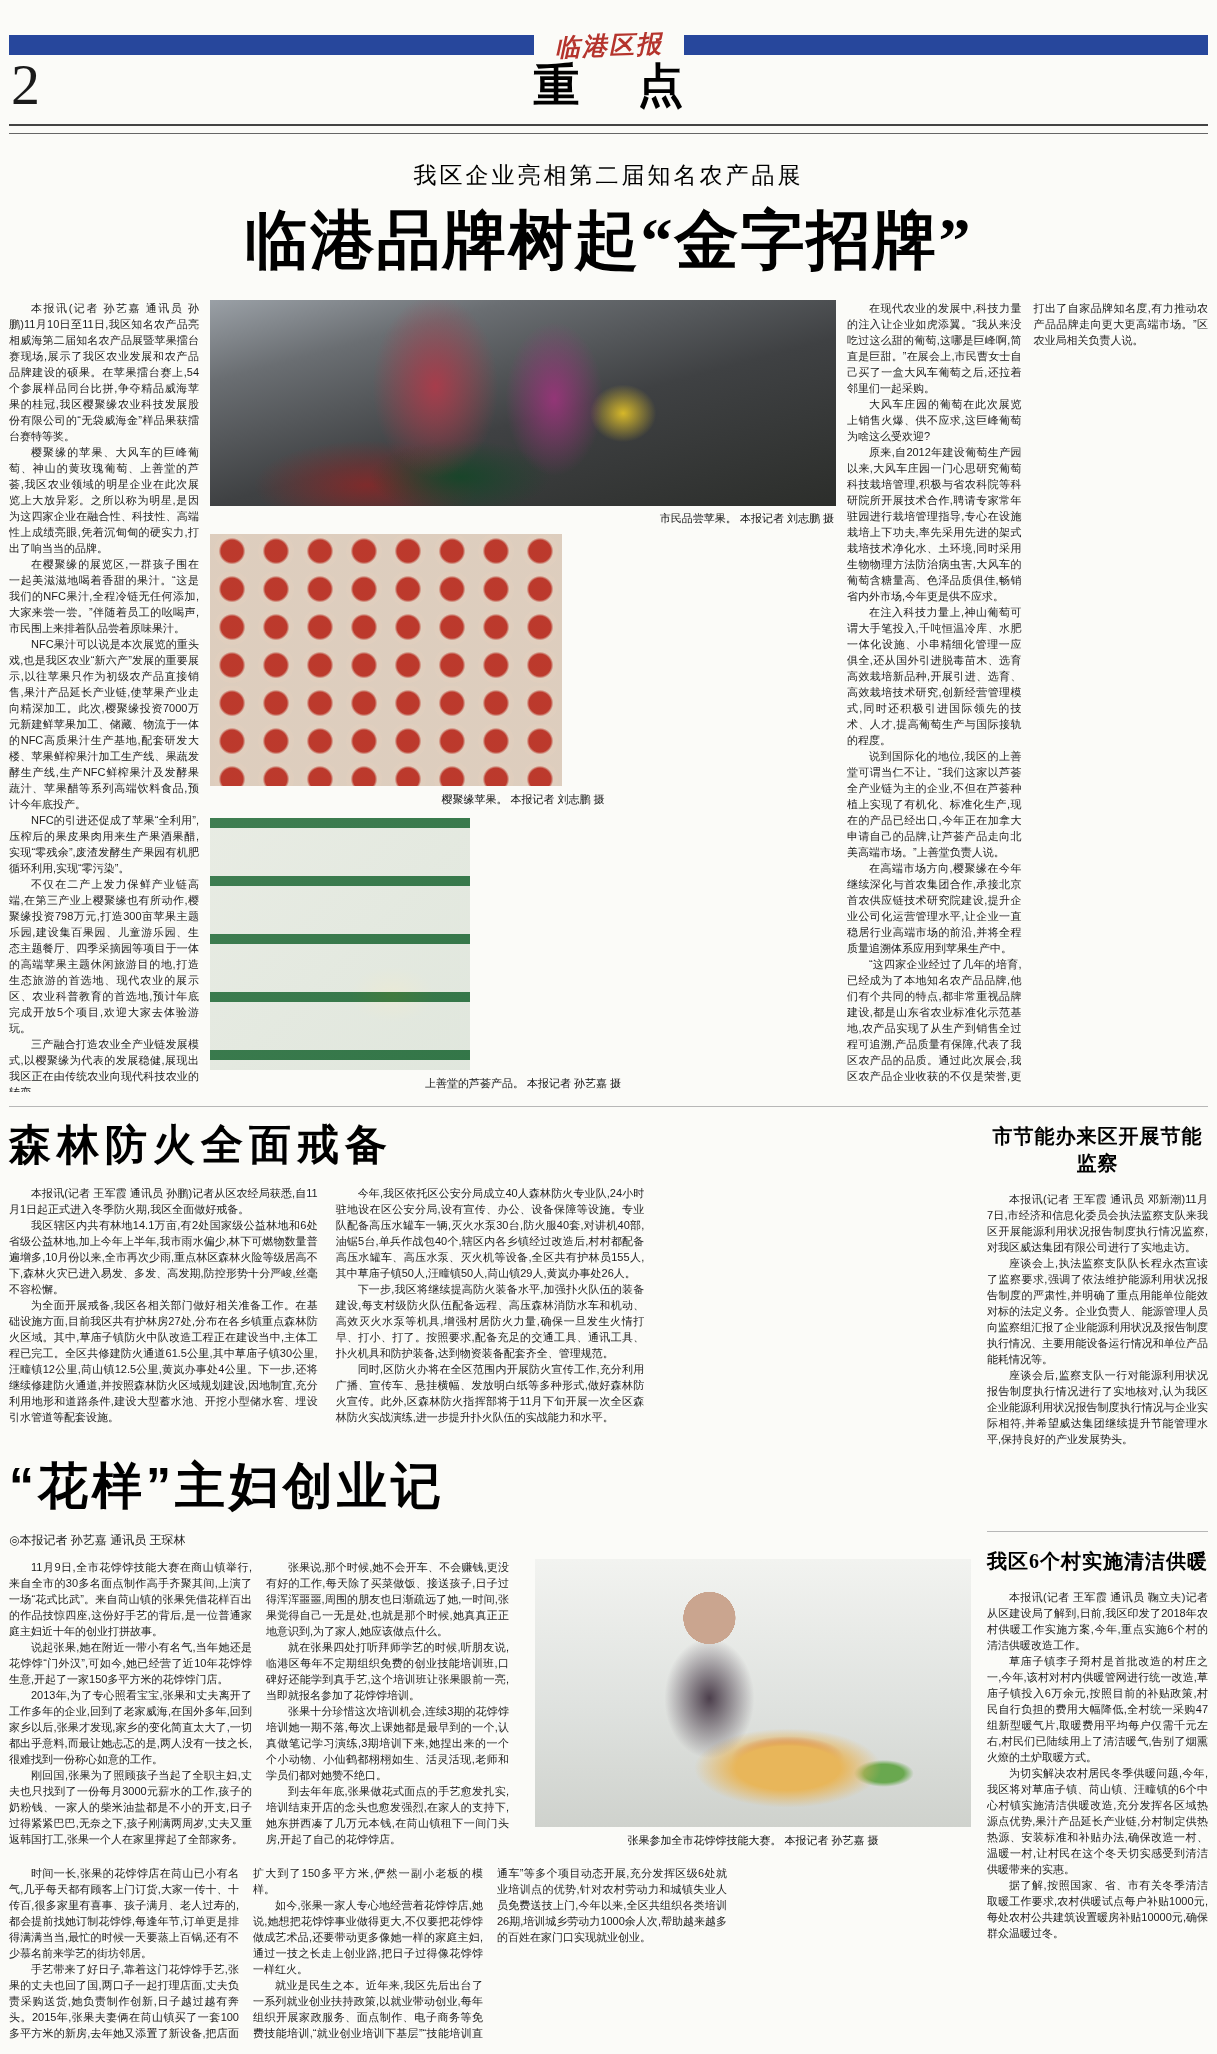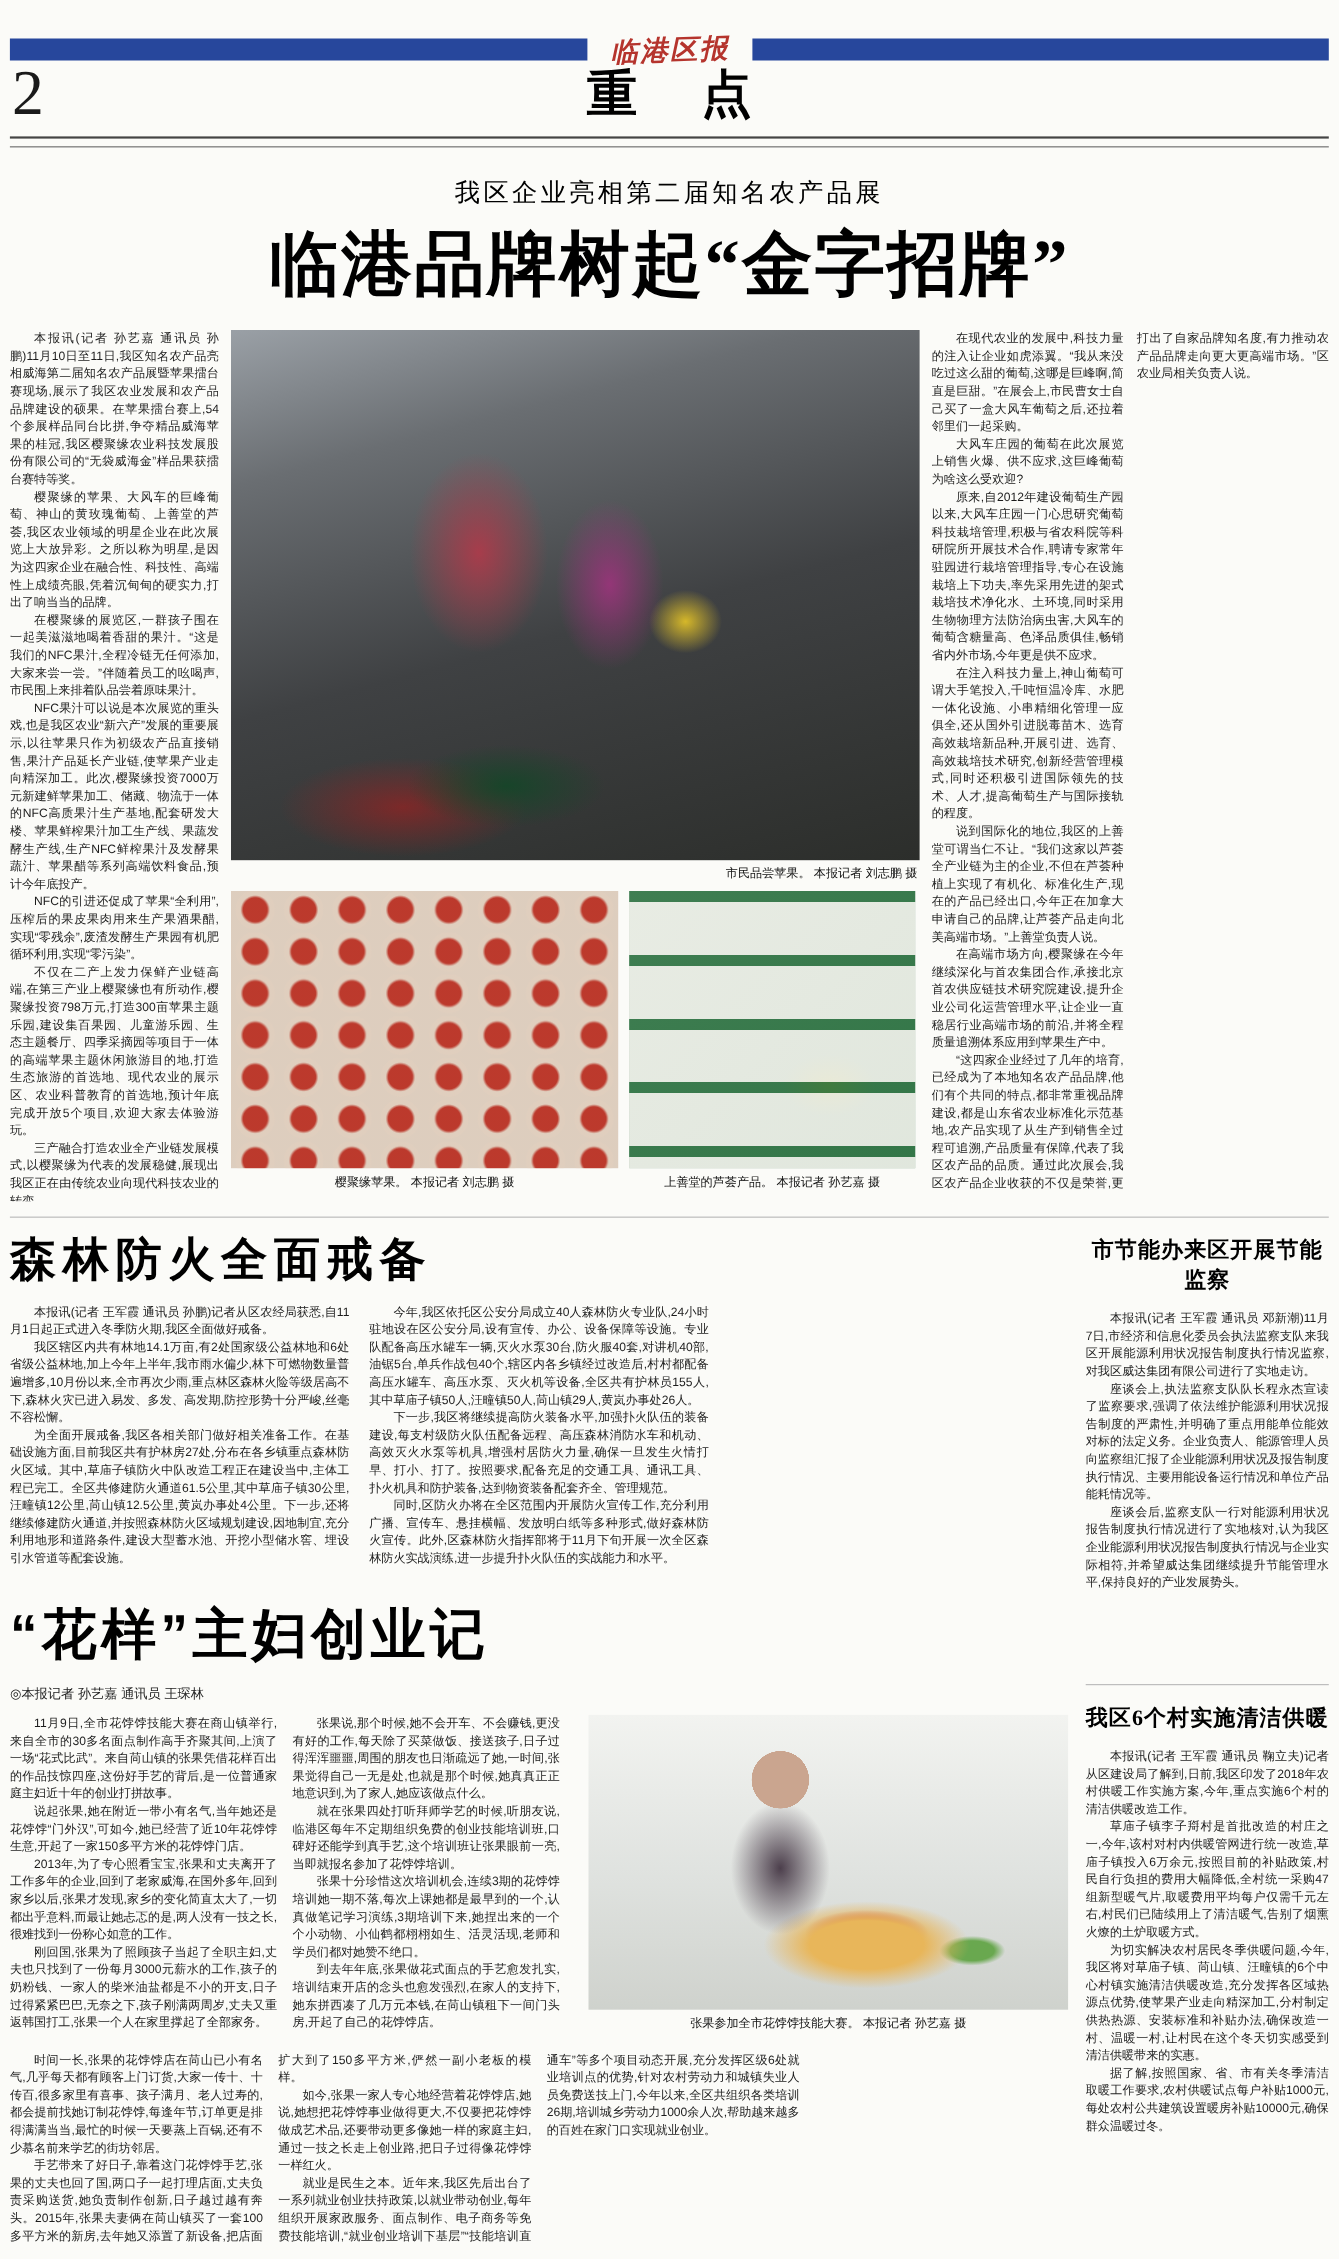--- a/index.html
+++ b/index.html
@@ -44,21 +44,21 @@
   .photo-main { height:482px;
     background:
       radial-gradient(ellipse 90px 130px at 36% 42%, rgba(176,58,74,.9) 0%, rgba(176,58,74,0) 70%),
       radial-gradient(ellipse 70px 110px at 55% 48%, rgba(161,51,127,.85) 0%, rgba(161,51,127,0) 70%),
       radial-gradient(ellipse 46px 40px at 66% 55%, rgba(222,190,40,.95) 0%, rgba(222,190,40,0) 72%),
       radial-gradient(ellipse 120px 50px at 40% 86%, rgba(20,70,40,.9) 0%, rgba(20,70,40,0) 75%),
       radial-gradient(ellipse 150px 60px at 25% 90%, rgba(170,30,30,.6) 0%, rgba(170,30,30,0) 75%),
       linear-gradient(165deg,#9aa0a6 0%,#6a6e72 22%,#3f4143 55%,#2c2e2b 100%);
   }
   .caption-right { text-align:right; margin:3px 2px 7px 0; }
-  .photo-row { display:flex; gap:10px; }
+  .photo-row { display:flex; gap:10px;flex-direction:column; }
   .photo-col { display:flex; flex-direction:column; }
   .photo-apples { width:352px; height:252px; background-color:#efe7da;
     background-image:
       linear-gradient(rgba(120,60,30,.15), rgba(120,60,30,.15)),
       radial-gradient(circle at 50% 45%, #c8392f 0 36%, #f2e8da 44% 58%, rgba(0,0,0,0) 60%);
     background-size:100% 100%, 44px 38px; }
   .photo-aloe { width:260px; height:252px;
     background:
       repeating-linear-gradient(180deg, rgba(38,110,60,.85) 0 10px, rgba(235,238,230,.9) 10px 58px),
       radial-gradient(ellipse 60px 40px at 70% 70%, #d8c04a 0%, rgba(216,192,74,0) 70%),
@@ -215,20 +215,20 @@
             <p>座谈会上,执法监察支队队长程永杰宣读了监察要求,强调了依法维护能源利用状况报告制度的严肃性,并明确了重点用能单位能效对标的法定义务。企业负责人、能源管理人员向监察组汇报了企业能源利用状况及报告制度执行情况、主要用能设备运行情况和单位产品能耗情况等。</p>
             <p>座谈会后,监察支队一行对能源利用状况报告制度执行情况进行了实地核对,认为我区企业能源利用状况报告制度执行情况与企业实际相符,并希望威达集团继续提升节能管理水平,保持良好的产业发展势头。</p>
           </div>
       </div>
       <div class="rail-rule"></div>
       <div>
         <div class="rail-headline">我区6个村实施清洁供暖</div>
         <div class="rail-body-2 bodytext">
             <p>本报讯(记者 王军霞 通讯员 鞠立夫)记者从区建设局了解到,日前,我区印发了2018年农村供暖工作实施方案,今年,重点实施6个村的清洁供暖改造工作。</p>
             <p>草庙子镇李子搿村是首批改造的村庄之一,今年,该村对村内供暖管网进行统一改造,草庙子镇投入6万余元,按照目前的补贴政策,村民自行负担的费用大幅降低,全村统一采购47组新型暖气片,取暖费用平均每户仅需千元左右,村民们已陆续用上了清洁暖气,告别了烟熏火燎的土炉取暖方式。</p>
-            <p>为切实解决农村居民冬季供暖问题,今年,我区将对草庙子镇、苘山镇、汪疃镇的6个中心村镇实施清洁供暖改造,充分发挥各区域热源点优势,使苹果产业走向精深加工,分村制定供热热源、安装标准和补贴办法,确保改造一村、温暖一村,让村民在这个冬天切实感受到清洁供暖带来的实惠。</p>
+            <p>为切实解决农村居民冬季供暖问题,今年,我区将对草庙子镇、苘山镇、汪疃镇的6个中心村镇实施清洁供暖改造,充分发挥各区域热源点优势,果汁产品延长产业链,分村制定供热热源、安装标准和补贴办法,确保改造一村、温暖一村,让村民在这个冬天切实感受到清洁供暖带来的实惠。</p>
             <p>据了解,按照国家、省、市有关冬季清洁取暖工作要求,农村供暖试点每户补贴1000元,每处农村公共建筑设置暖房补贴10000元,确保群众温暖过冬。</p>
           </div>
       </div>
     </div>
   </div>
 
 </div>
 
 </body></html>

